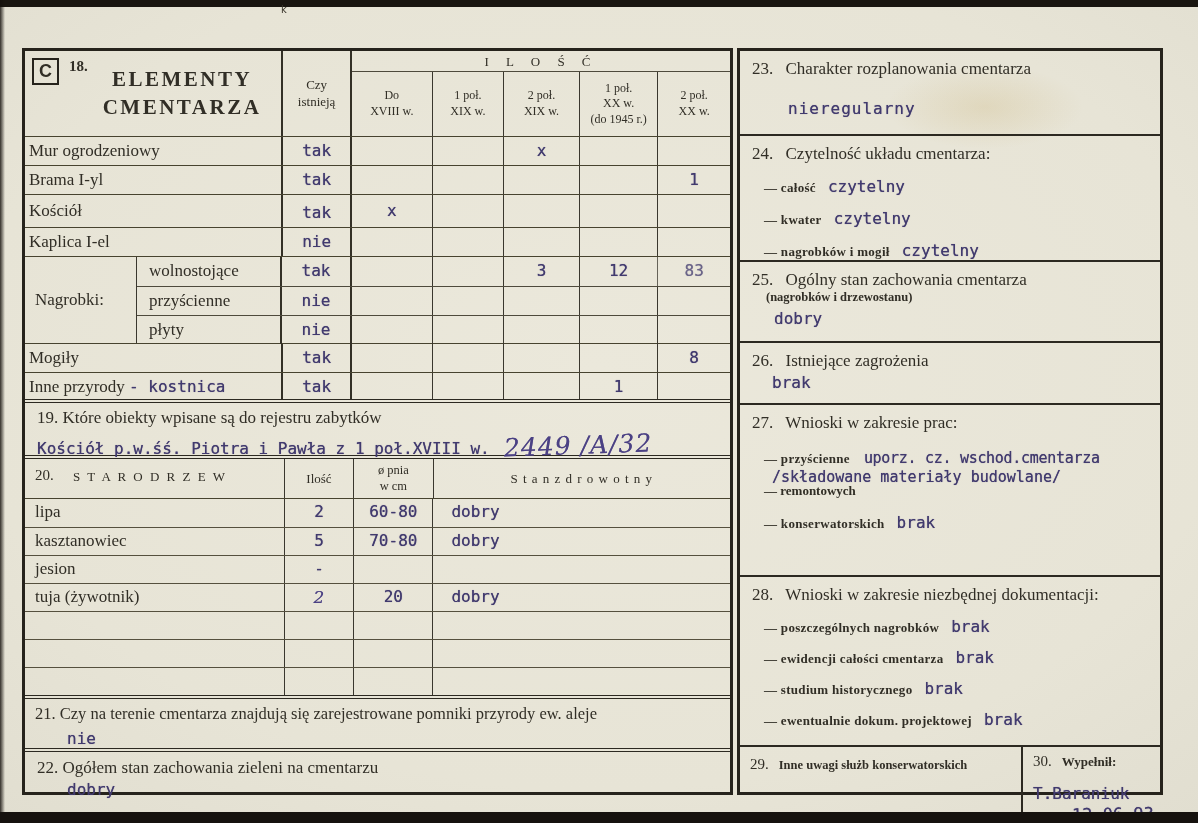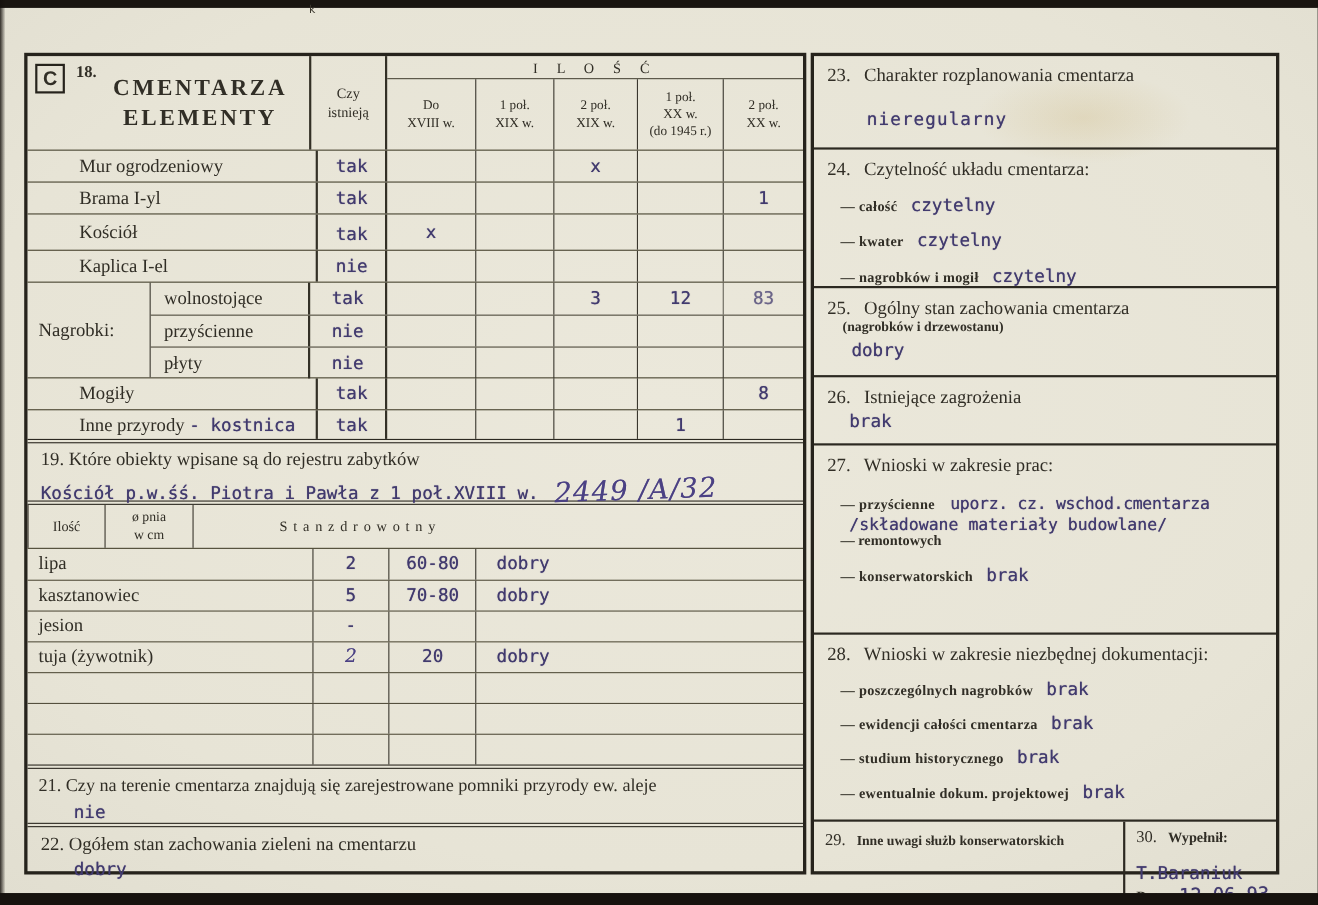--- a/index.html
+++ b/index.html
@@ -54,21 +54,21 @@
   .ilosc-cols > div + div, .vcell + .vcell { border-left:1.5px solid #3a372e; }
 
   .corner-box { position:absolute; left:7px; top:7px; width:27px; height:27px; border:2.5px solid #26231c;
     font-family:"Liberation Sans", sans-serif; font-size:18px; font-weight:bold; text-align:center; line-height:23px; }
   .form-num { position:absolute; left:44px; top:7px; font-size:15px; font-weight:bold; }
   .mt-title { position:absolute; left:62px; top:14px; width:190px; text-align:center;
     font-size:21px; font-weight:bold; letter-spacing:2.5px; line-height:1.35; }
 
   .mt-row { display:flex; height:29px; border-top:1.5px solid #47432f; }
   .mt-row.h33 { height:33px; } .mt-row.h27 { height:27px; }
-  .row-label { width:261px; font-size:17px; padding:4px 0 0 20px;margin-left:27px; }
+  .row-label { width:261px; font-size:17px; padding:4px 0 0 4px; }
   .ex { width:70px; border-left:2px solid #333026; text-align:center; font-size:16px; padding-top:4px; }
   .vcell { text-align:center; font-size:16px; padding-top:4px; }
   .vcell:first-of-type { border-left:2px solid #333026; }
   .vals { display:flex; width:380px; border-left:2px solid #333026; }
   .vals .vcell:first-child { border-left:none; }
   .faint { opacity:0.75; }
 
   .mt-group { display:flex; height:87px; border-top:1.5px solid #47432f; }
   .c-group { width:112px; border-right:1.5px solid #3a372e; display:flex; align-items:center; padding-left:10px; font-size:17px; }
   .group-rows { flex:1; }
@@ -148,22 +148,22 @@
 <div class="edge-left"></div>
 <div class="scan-mark">k</div>
 
 <div class="left-table">
 
   <div class="mt-header">
     <div class="c-label printed">
       <div class="corner-box">C</div>
       <div class="form-num">18.</div>
       <div class="mt-title">
+        <div>ELEMENTY</div>
         <div>CMENTARZA</div>
-        <div>ELEMENTY</div>
       </div>
     </div>
     <div class="c-exists printed pre">Czy
 istnieją</div>
     <div class="c-ilosc">
       <div class="ilosc-title printed">I L O Ś Ć</div>
       <div class="ilosc-cols">
         <div class="w0 printed pre">Do
 XVIII w.</div>
         <div class="w1 printed pre">1 poł.
@@ -303,20 +303,24 @@
       <span>Które obiekty wpisane są do rejestru zabytków</span>
     </div>
     <div class="sec19-line2">
       <span class="typed sec19-typed">Kościół p.w.śś. Piotra i Pawła z 1 poł.XVIII w.</span>
       <span class="hand sec19-hand">2449 /A/32</span>
     </div>
   </div>
 
   <div class="sec20">
     <div class="s20-header">
+      <div class="s20-hlabel printed">
+        <span class="s20-num">20.</span>
+        <span class="s20-title">S T A R O D R Z E W</span>
+      </div>
       <div class="s20-hcount printed">Ilość</div>
       <div class="s20-hdia printed pre">ø pnia
 w cm</div>
       <div class="s20-hhealth printed">S t a n   z d r o w o t n y</div>
     </div>
 
     <div class="s20-row">
       <div class="s20-name printed">lipa</div>
       <div class="s20-count typed">2</div>
       <div class="s20-dia typed">60-80</div>

